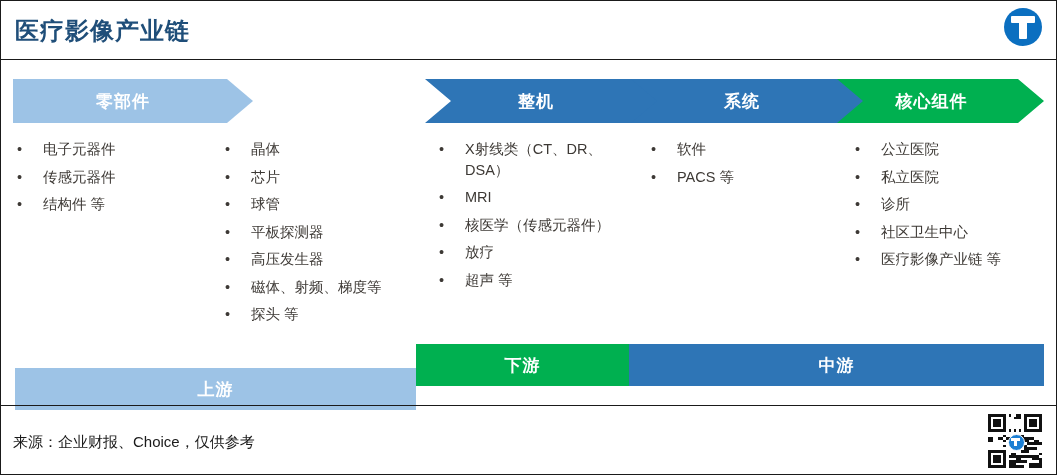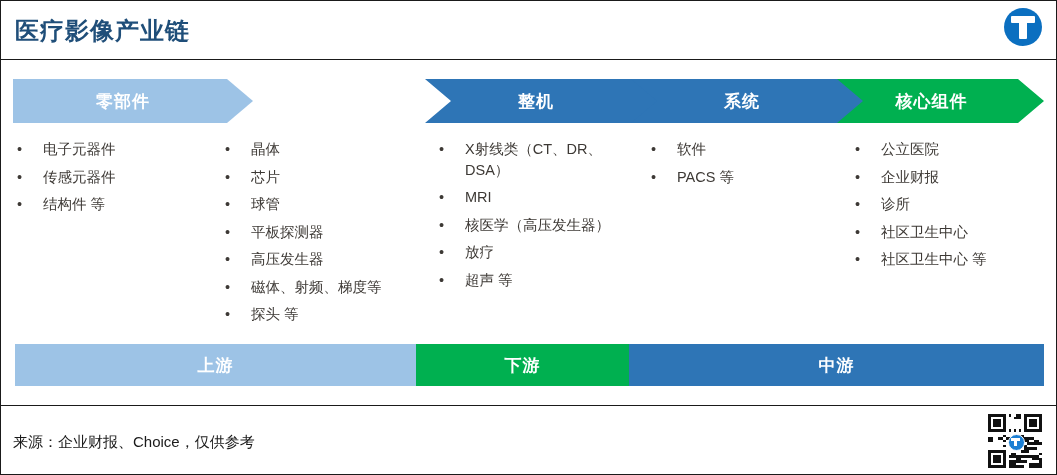--- a/index.html
+++ b/index.html
@@ -286,44 +286,44 @@
           <li class="bullet-item"><span class="dot">•</span><span>平板探测器</span></li>
           <li class="bullet-item"><span class="dot">•</span><span>高压发生器</span></li>
           <li class="bullet-item"><span class="dot">•</span><span>磁体、射频、梯度等</span></li>
           <li class="bullet-item"><span class="dot">•</span><span>探头 等</span></li>
         </ul>
       </div>
       <div class="column" style="left: 436px; width: 200px;">
         <ul class="bullet-list">
           <li class="bullet-item"><span class="dot">•</span><span>X射线类（CT、DR、DSA）</span></li>
           <li class="bullet-item"><span class="dot">•</span><span>MRI</span></li>
-          <li class="bullet-item"><span class="dot">•</span><span>核医学（高压发生器）</span></li>
+          <li class="bullet-item"><span class="dot">•</span><span>核医学（传感元器件）</span></li>
           <li class="bullet-item"><span class="dot">•</span><span>放疗</span></li>
           <li class="bullet-item"><span class="dot">•</span><span>超声 等</span></li>
         </ul>
       </div>
       <div class="column" style="left: 648px; width: 190px;">
         <ul class="bullet-list">
           <li class="bullet-item"><span class="dot">•</span><span>软件</span></li>
           <li class="bullet-item"><span class="dot">•</span><span>PACS 等</span></li>
         </ul>
       </div>
       <div class="column" style="left: 852px; width: 185px;">
         <ul class="bullet-list">
           <li class="bullet-item"><span class="dot">•</span><span>公立医院</span></li>
-          <li class="bullet-item"><span class="dot">•</span><span>企业财报</span></li>
+          <li class="bullet-item"><span class="dot">•</span><span>私立医院</span></li>
           <li class="bullet-item"><span class="dot">•</span><span>诊所</span></li>
           <li class="bullet-item"><span class="dot">•</span><span>社区卫生中心</span></li>
-          <li class="bullet-item"><span class="dot">•</span><span>社区卫生中心 等</span></li>
+          <li class="bullet-item"><span class="dot">•</span><span>医疗影像产业链 等</span></li>
         </ul>
       </div>
     </div>
 
   <div id="stream-bar">
-      <div class="stream-seg" style="width: 401px; background: rgb(157, 195, 230);">
+      <div class="stream-seg" style="width: 401px; background: rgb(157, 195, 230); margin-top: 24px;">
         <span>上游</span>
       </div>
       <div class="stream-seg" style="width: 213px; background: rgb(0, 176, 80);">
         <span>下游</span>
       </div>
       <div class="stream-seg" style="width: 415px; background: rgb(46, 117, 182);">
         <span>中游</span>
       </div>
     </div>
 

